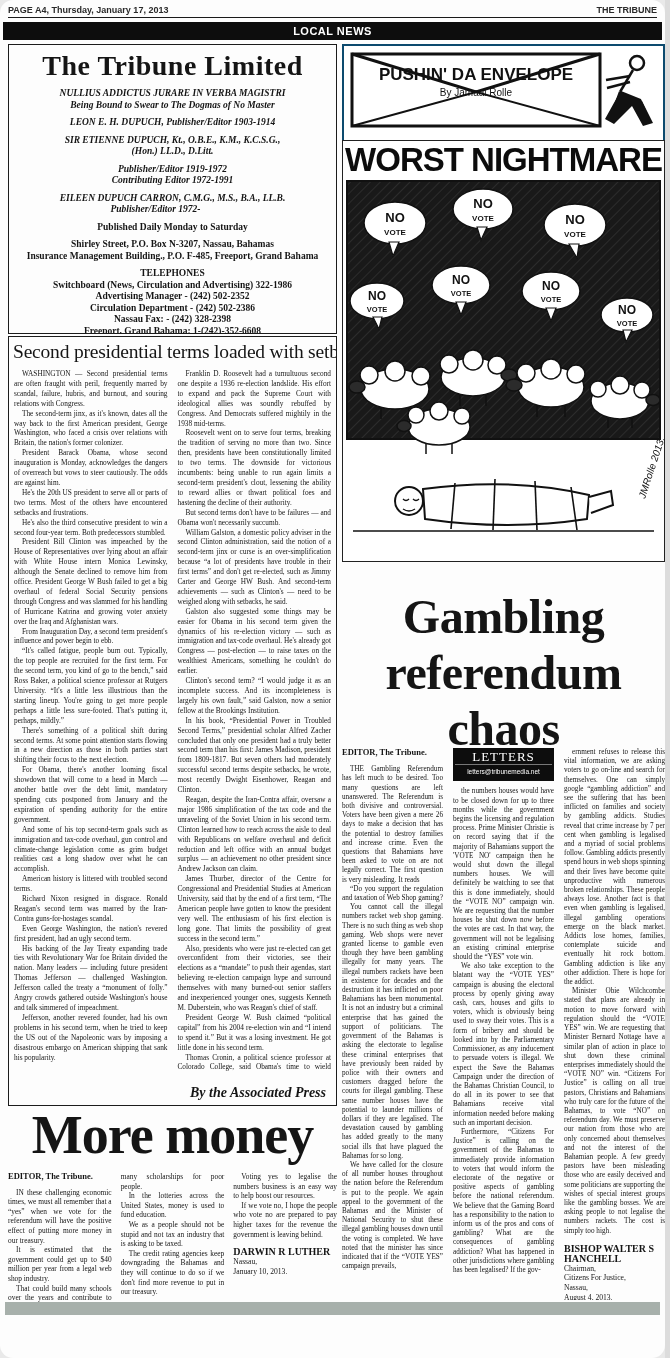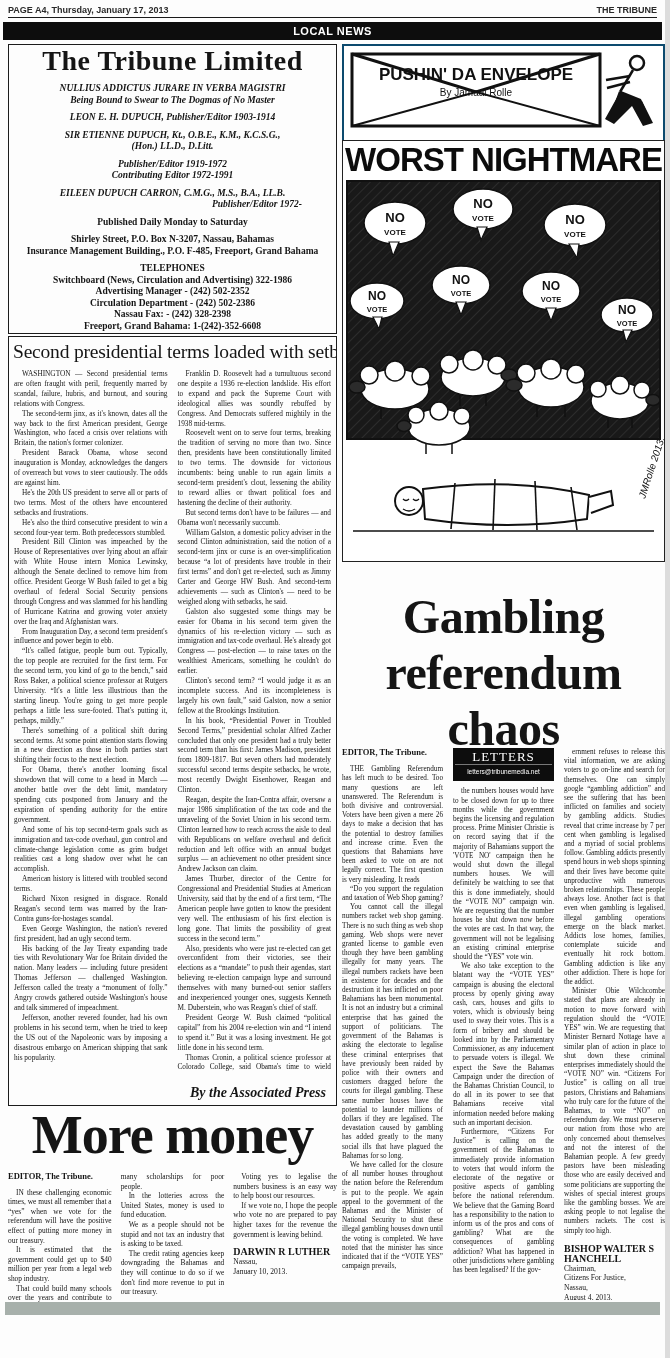--- a/index.html
+++ b/index.html
@@ -1,36 +1,36 @@
 <!DOCTYPE html>
 <html><head>
 <meta charset="utf-8">
 <style>
   * { margin:0; padding:0; box-sizing:border-box; }
   html,body { width:670px; height:1358px; }
   body { position:relative; background:#e9e9e9; font-family:"Liberation Serif", serif; color:#151515; }
-  .page { position:absolute; left:0; top:0; width:665px; height:1358px; background:#fdfdfd; }
+  .page { position:absolute; left:0; top:0; width:665px; height:1358px; background:#fdfdfd;border-radius:13px; }
 
   
   .topbar { position:absolute; left:8px; top:3px; width:649px; height:15px;
             font-family:"Liberation Sans", sans-serif; font-size:9px; font-weight:bold; color:#2a2a2a;
             display:flex; justify-content:space-between; align-items:flex-end;
             border-bottom:1.5px solid #1a1a1a; padding-bottom:2px; }
   .sectionbar { position:absolute; left:3px; top:22px; width:659px; height:18px; background:#0d0d0d;
             color:#fff; font-family:"Liberation Sans", sans-serif; font-weight:bold; font-size:11px;
             display:flex; align-items:center; justify-content:center; letter-spacing:0.5px; }
 
   
   .masthead { position:absolute; left:8px; top:44px; width:329px; height:290px; border:1.5px solid #1c1c1c;
-              text-align:center; overflow:hidden; }
+              text-align:center; padding-top:5px; overflow:hidden; }
   .masthead .mtitle { font-size:28px; font-weight:bold; letter-spacing:0.5px; }
   .masthead .group { margin-top:6px; }
   .m-ital { font-style:italic; font-weight:bold; font-size:9.5px; line-height:11.5px; }
   .m-bold { font-weight:bold; font-size:9.5px; line-height:11.5px; }
-  .m-right { text-align:right; padding-right:34px; }
+  .m-right { text-align:center; padding-right:34px; }
 
   
   .article-box { position:absolute; left:8px; top:336px; width:329px; height:770px; border:1.5px solid #1c1c1c; }
   .article-headline { font-size:19.5px; line-height:26px; padding:2px 4px 1px 4px; letter-spacing:-0.2px; white-space:nowrap; overflow:hidden; }
   .article-cols { height:712px; margin:3px 5px 0 5px; column-count:2; column-gap:10px; column-fill:auto;
                   overflow:hidden; text-align:justify; font-size:7.3px; line-height:9.9px; }
   .article-cols p, .letter-col p, .mm-cols p { text-indent:8px; }
   .byline { position:absolute; right:10px; bottom:4px; font-size:14px; font-weight:bold; font-style:italic; background:#fdfdfd; padding-left:6px; }
 
   

